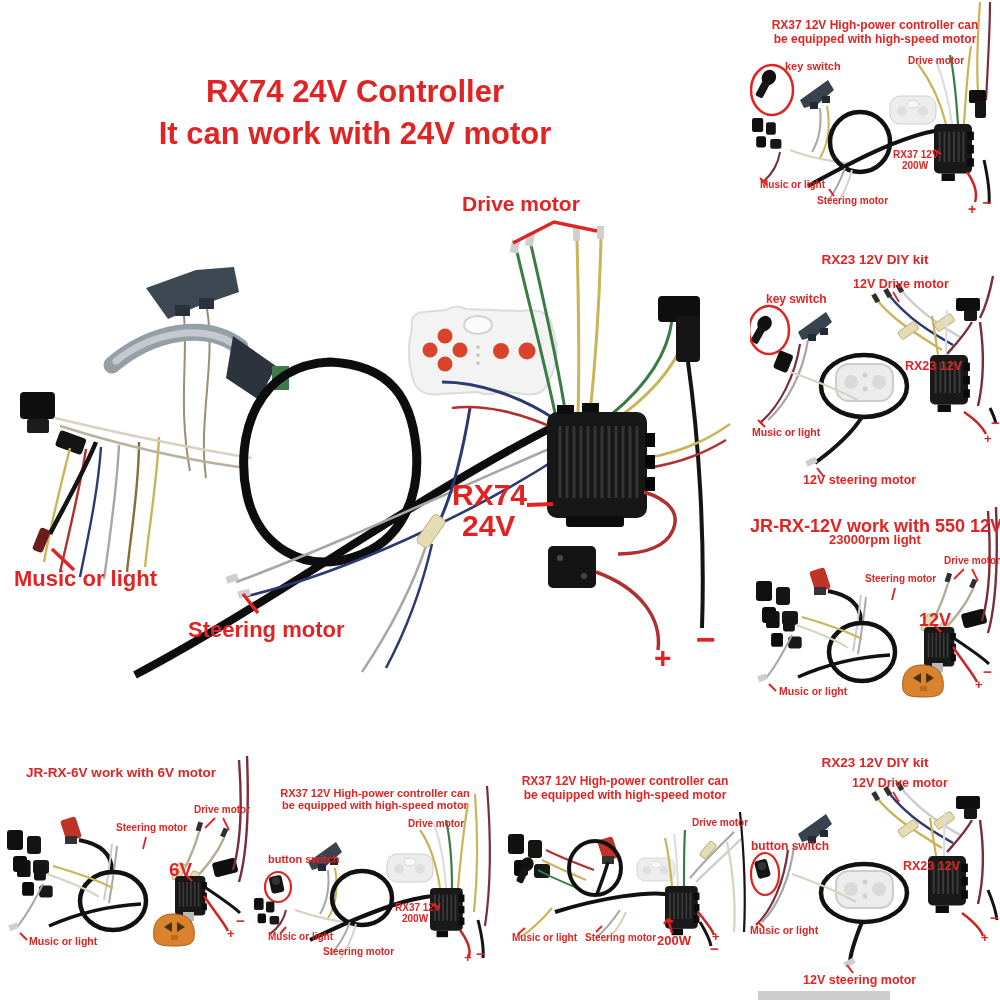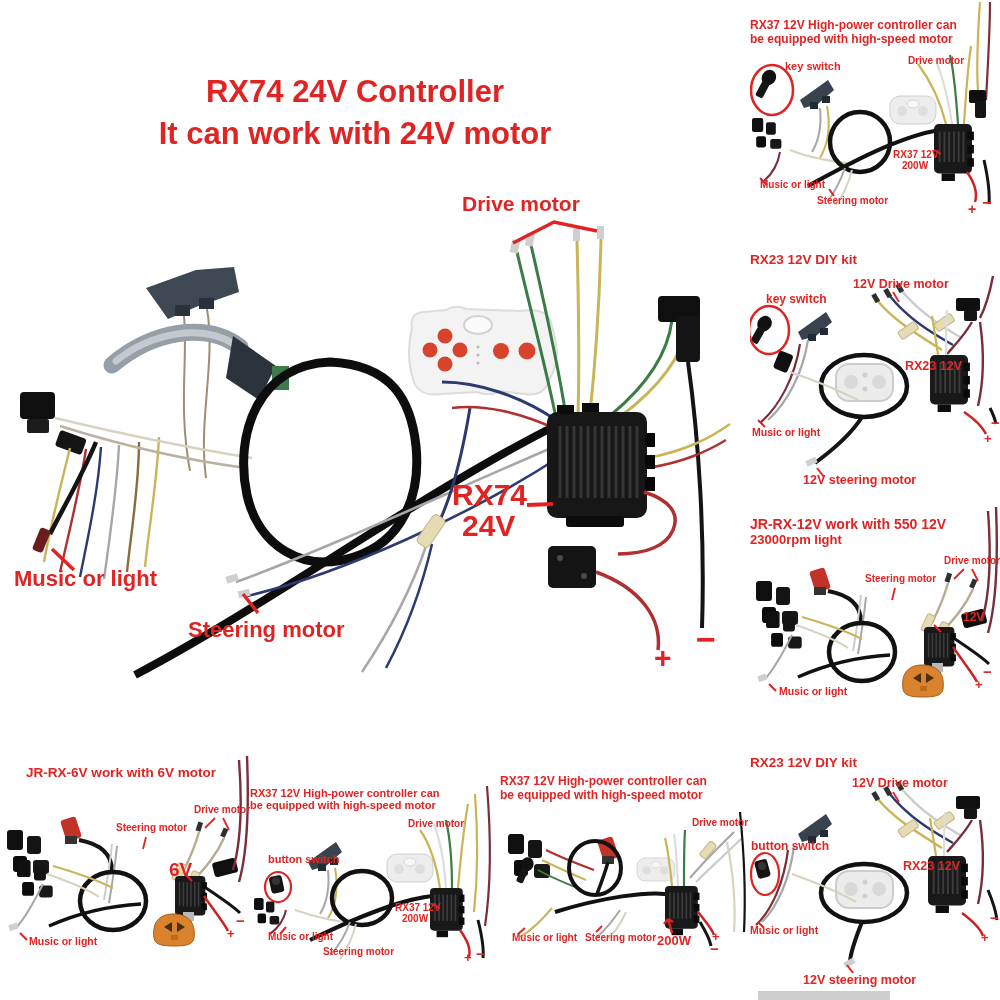--- a/index.html
+++ b/index.html
@@ -2,21 +2,21 @@
 <html><head>
 <meta charset="utf-8">
 <style>
   html,body{margin:0;padding:0;background:#fff;}
   .page{position:relative;width:1000px;height:1000px;background:#fff;overflow:hidden;
         font-family:"Liberation Sans",sans-serif;}
   .panel{position:absolute;overflow:hidden;}
   .art{position:absolute;left:0;top:0;width:100%;height:100%;}
   .lb{position:absolute;color:#e02424;font-weight:700;white-space:nowrap;line-height:1.05;
       font-family:"Liberation Sans",sans-serif;}
-  .ctr{left:0;width:100%;text-align:left;}
+  .ctr{left:0;width:100%;text-align:center;}
   .defs{position:absolute;width:0;height:0;}
 </style>
 </head>
 <body>
 
 <svg class="defs" aria-hidden="true">
  <defs>
   <g id="ctrl">
     <rect x="0" y="0" width="40" height="52" rx="5" fill="#191919"></rect>
     <g stroke="#3c3c3c" stroke-width="2">
@@ -349,25 +349,25 @@
       <g fill="none" stroke-width="2">
         <path d="M46,120 C72,129 88,136 98,143" stroke="#d8d2c0"></path>
         <path d="M42,130 C32,150 24,164 15,174" stroke="#a7a7a7"></path>
         <path d="M52,112 C80,120 100,128 112,134" stroke="#c9b458"></path>
       </g>
       <rect x="8" y="170" width="9" height="6" fill="#cfcfcf" transform="rotate(-20 12 173)"></rect>
       <line x1="19" y1="179" x2="26" y2="186" stroke="#e02424" stroke-width="2"></line>
       <path d="M203,142 C214,158 224,170 227,177" fill="none" stroke="#cc2222" stroke-width="2.5"></path>
       <path d="M205,134 C220,144 232,152 239,159" fill="none" stroke="#141414" stroke-width="3"></path>
     </svg>
-    <span class="lb ctr" style="top:12px;font-size:14px;">JR-RX-12V work with 550 12V</span>
+    <span class="lb ctr" style="top:12px;font-size:18px;">JR-RX-12V work with 550 12V</span>
     <span class="lb ctr" style="top:28px;font-size:13px;">23000rpm light</span>
     <span class="lb" style="left:115px;top:69px;font-size:10px;">Steering motor</span>
     <span class="lb" style="left:194px;top:51px;font-size:10px;">Drive motor</span>
-    <span class="lb" style="left:169px;top:106px;font-size:12px;margin-left:44px;">12V</span>
+    <span class="lb" style="left:169px;top:106px;font-size:18px;">12V</span>
     <span class="lb" style="left:29px;top:181px;font-size:10.5px;">Music or light</span>
     <span class="lb" style="left:225px;top:173px;font-size:13px;">+</span>
     <span class="lb" style="left:233px;top:159px;font-size:15px;">−</span>
   </section>
 
   <section class="panel" style="left:1px;top:750px;width:250px;height:250px;">
     <svg class="art" viewBox="0 0 250 250">
       <use href="#plugs" transform="translate(6,80)"></use>
       <use href="#plugs" transform="translate(16,110) scale(0.85)"></use>
       <use href="#redsw" transform="translate(62,64)"></use>

